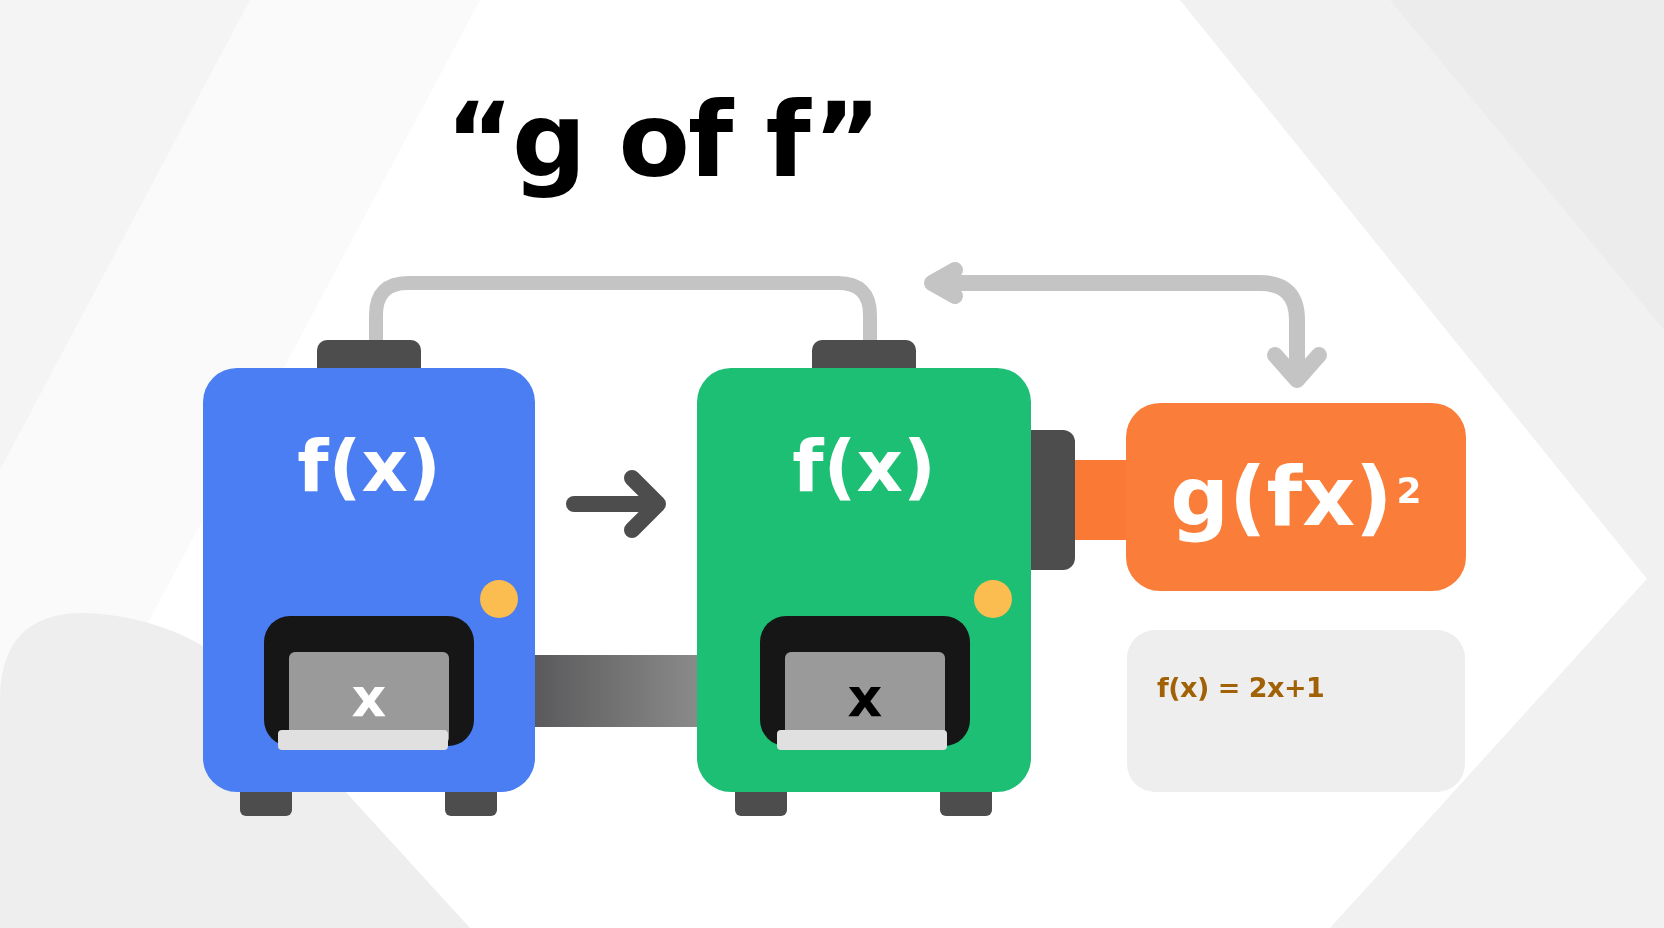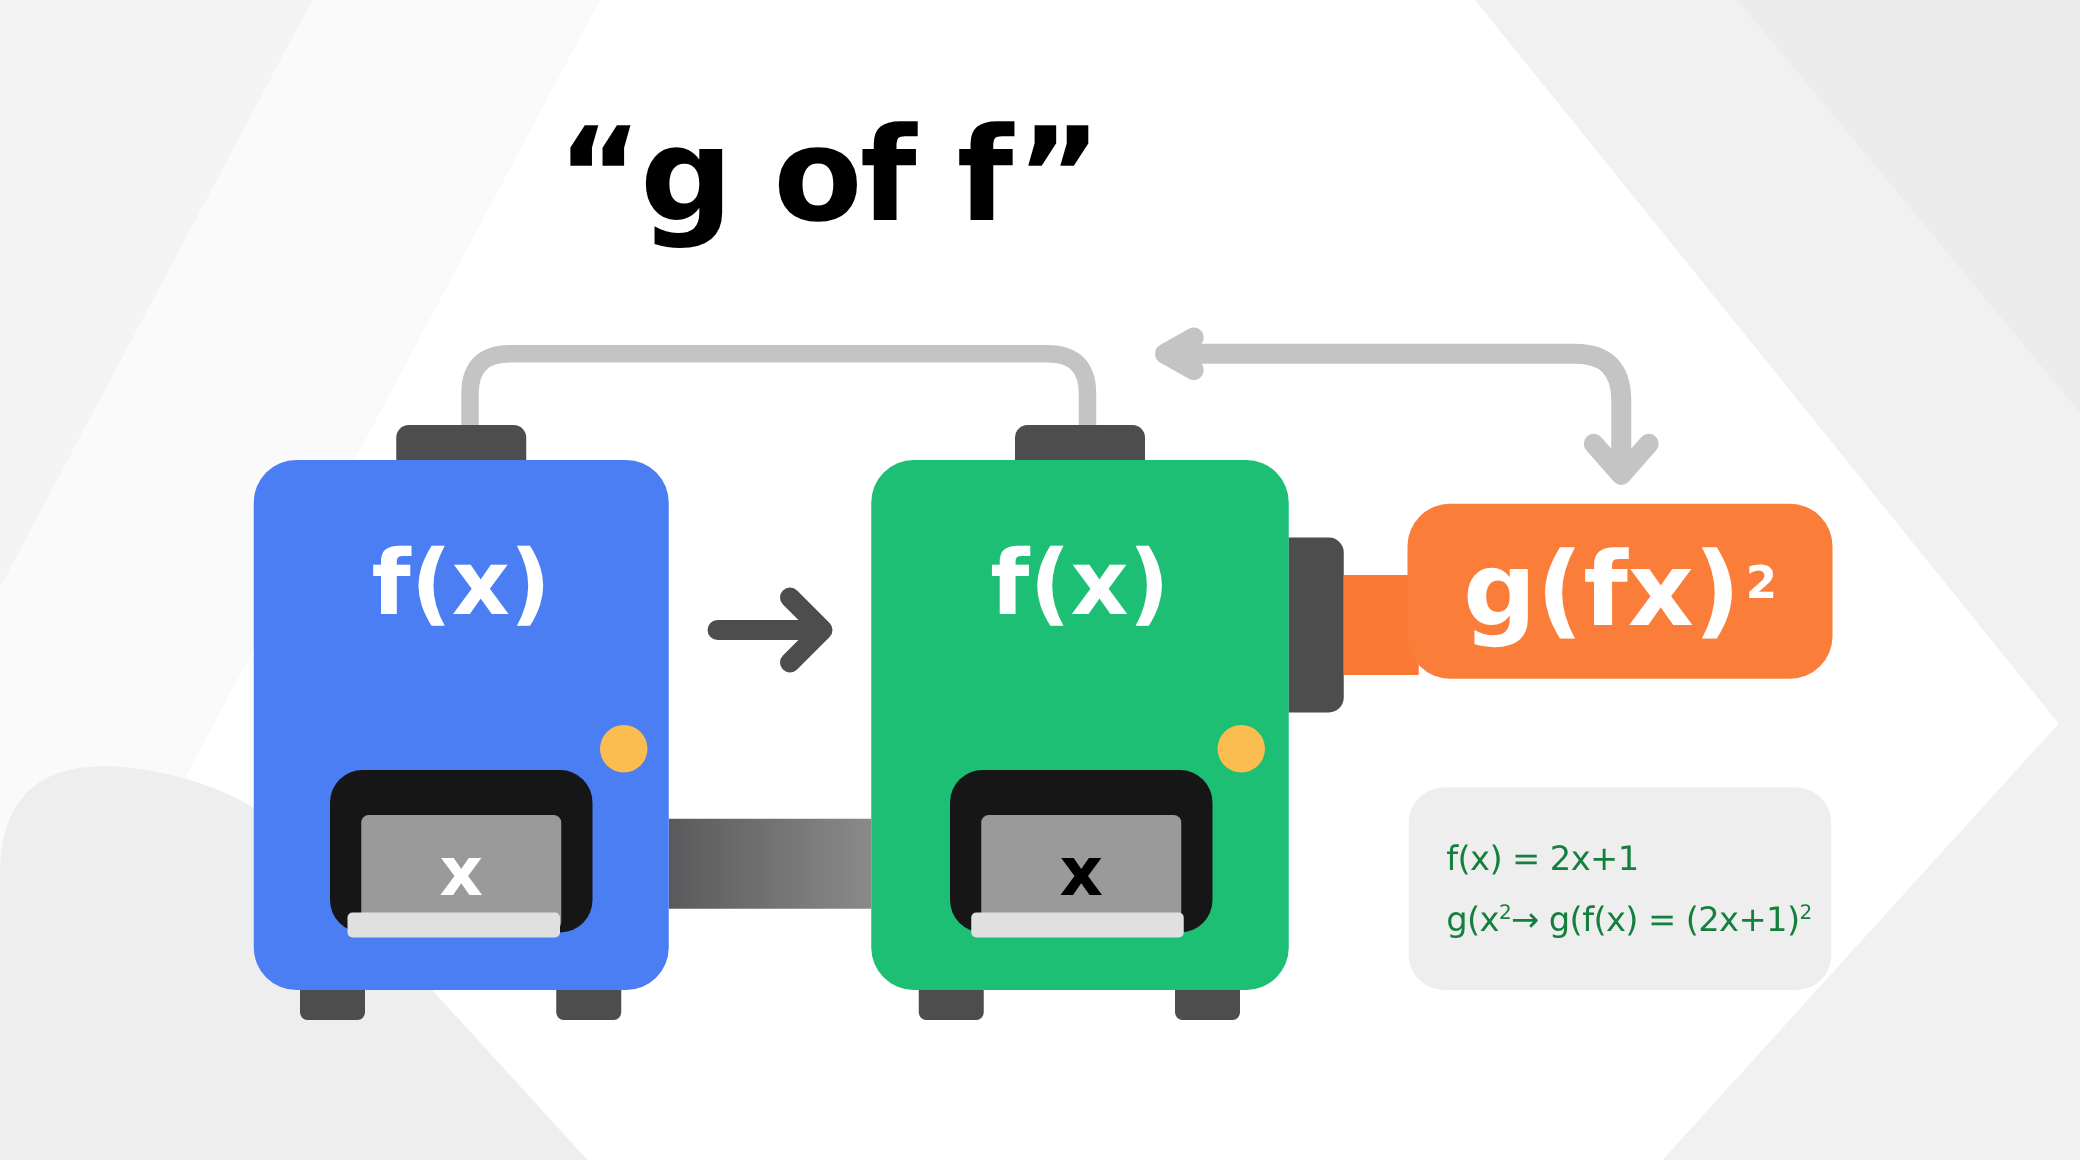--- a/index.html
+++ b/index.html
@@ -31,31 +31,31 @@
     position: absolute; width: 160px; height: 92px; background: #9a9a9a; border-radius: 6px;
     display: flex; align-items: center; justify-content: center;
     font-size: 54px; font-weight: 700; line-height: 1;
   }
   .tray-lip { position: absolute; width: 170px; height: 20px; background: #e0e0e0; border-radius: 4px; }
   .conveyor { position: absolute; left: 535px; top: 655px; width: 162px; height: 72px;
     background: linear-gradient(90deg,#5a5a5c,#8a8a8a); }
   .side-cap { position: absolute; left: 1031px; top: 430px; width: 44px; height: 140px; background: #4d4d4d; border-radius: 0 12px 12px 0; }
   .orange-neck { position: absolute; left: 1075px; top: 460px; width: 60px; height: 80px; background: #fa7a35; }
   .orange-box {
-    position: absolute; left: 1126px; top: 403px; width: 340px; height: 140px;
+    position: absolute; left: 1126px; top: 403px; width: 340px; height: 188px;
     background: #fa7d3a; border-radius: 34px;
     display: flex; align-items: center; justify-content: center;
     color: #fff; font-weight: 700; font-size: 82px; line-height: 1;
   }
   .orange-box sup { font-size: 36px; vertical-align: top; position: relative; top: -6px; margin-left: 4px; }
   .formula-box {
     position: absolute; left: 1127px; top: 630px; width: 338px; height: 162px;
     background: #eeeeee; border-radius: 28px;
   }
-  .formula-line { position: absolute; left: 30px; font-size: 27px; color: #15803d; font-weight: 400; letter-spacing: -0.5px; white-space: nowrap; }
+  .formula-line { position: absolute; left: 30px; font-size: 27px; color: #a16207; font-weight: 700; letter-spacing: -0.5px; white-space: nowrap; }
   .formula-line sup { font-size: 16px; }
 </style>
 </head>
 <body>
 
 <svg class="bg" width="1664" height="928" viewBox="0 0 1664 928">
   <polygon points="0,0 250,0 0,470" fill="#f1f1f2"></polygon>
   <polygon points="0,0 480,0 0,900" fill="#f6f6f7" opacity="0.6"></polygon>
   <polygon points="1180,0 1664,0 1664,600" fill="#f1f1f2"></polygon>
   <polygon points="1390,0 1664,0 1664,330" fill="#e9e9ea" opacity="0.6"></polygon>
@@ -111,16 +111,13 @@
 
 <div class="side-cap"></div>
 <div class="orange-neck"></div>
 <div class="orange-box">
   <span>g(fx)</span>
     <sup>2</sup>
 </div>
 
 <div class="formula-box">
   <div class="formula-line" style="top:42px;">f(x) = 2x+1</div>
-  <div class="formula-line" style="top:90px;">
-    <span>g(x</span><sup>2</sup><span>→ g(f(x) = (2x+1)</span><sup>2</sup>
-  </div>
 </div>
 
 </body></html>

